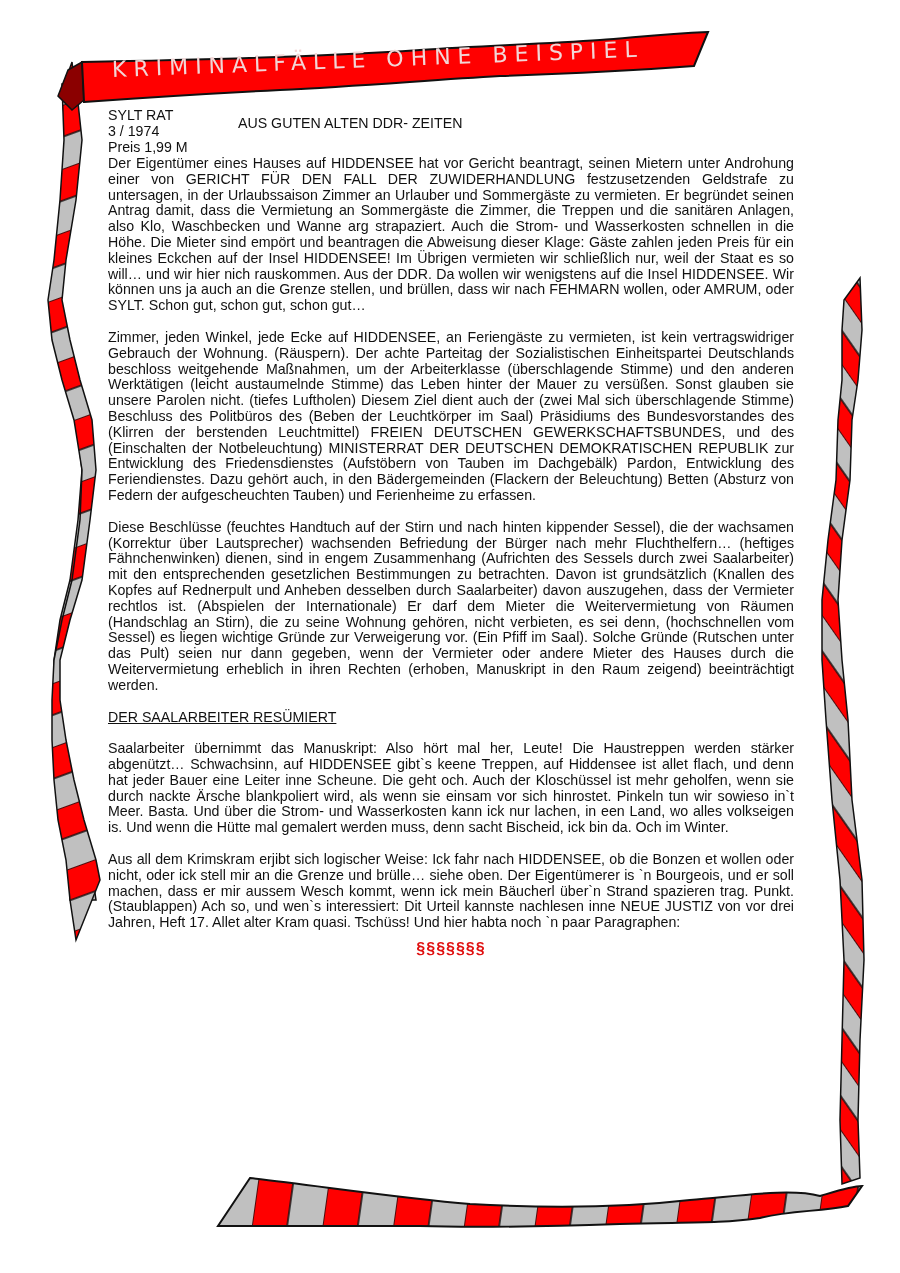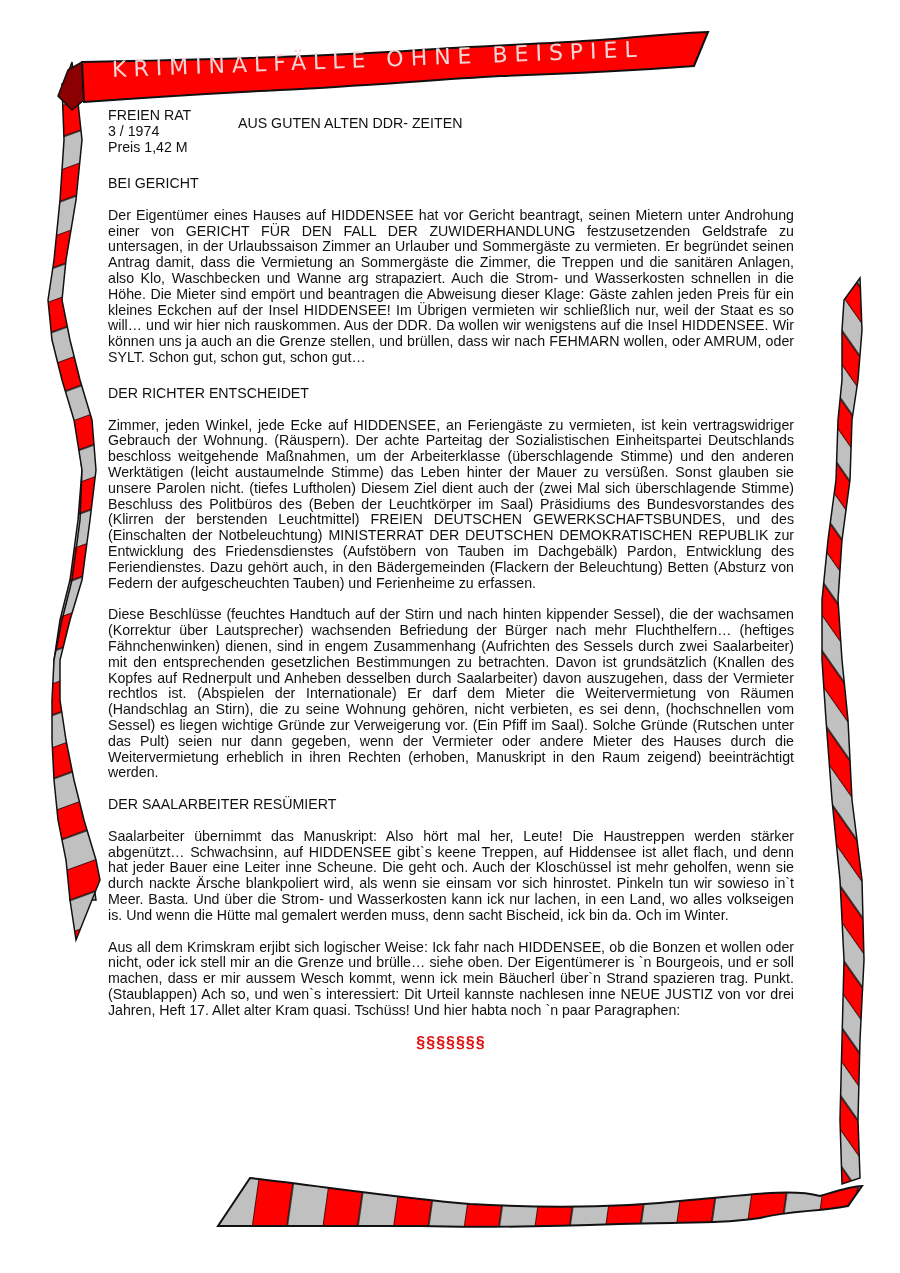--- a/index.html
+++ b/index.html
@@ -19,21 +19,21 @@
     font-size: 14.2px; line-height: 15.8px;
   }
   .meta { position: relative; height: 48px; }
   .meta .mag { position: absolute; left: 0; top: 0; }
   .meta .issue { position: absolute; left: 0; top: 16px; }
   .meta .price { position: absolute; left: 0; top: 32px; }
   .meta .series { position: absolute; left: 130px; top: 8px; }
   .heading { margin: 20px 0 16px 0; }
   .para { text-align: justify; margin: 0 0 16px 0; }
   .para.tight { margin-bottom: 16px; }
-  .para.last { margin-bottom: 16px; }
+  .para.last { margin-bottom: 10px; }
   .paragraph-signs {
     text-align: center; color: #e01010; font-weight: bold; font-size: 16px;
     letter-spacing: 1px; margin-left: 0; width: 686px;
   }
 </style>
 </head>
 <body>
 
 <svg class="deco" viewBox="0 0 900 1273" xmlns="http://www.w3.org/2000/svg">
   <defs>
@@ -67,31 +67,29 @@
 
   <path d="M860,278 L862,330 L858,380 L852,420 L850,480 L842,540 L838,600 L842,660 L848,720 L852,800 L862,880 L864,960 L860,1040 L858,1120 L860,1178 L842,1184 L840,1120 L842,1040 L844,960 L840,880 L832,800 L826,720 L822,660 L822,600 L828,540 L836,480 L838,420 L842,380 L842,330 L844,300 Z" fill="url(#stripesDiag)" stroke="#111" stroke-width="1.5"></path>
 
   <path d="M250,1178 C320,1186 400,1198 470,1204 C540,1208 620,1208 690,1200 C740,1196 790,1188 820,1196 C840,1190 852,1186 862,1186 L848,1206 C820,1212 790,1210 760,1218 C720,1224 680,1222 620,1224 C560,1226 480,1228 420,1226 C340,1226 280,1226 218,1226 Z" fill="url(#stripesBottom)" stroke="#111" stroke-width="2"></path>
 </svg>
 
 <div class="banner-title">KRIMINALFÄLLE OHNE BEISPIEL</div>
 
 <main class="content">
   <div class="meta">
-    <span class="mag">FREIEN RAT</span>
+    <span class="mag">SYLT RAT</span>
     <span class="series">AUS GUTEN ALTEN DDR- ZEITEN</span>
     <span class="issue">3 / 1974</span>
-    <span class="price">Preis 1,42 M</span>
+    <span class="price">Preis 1,99 M</span>
   </div>
 
-  <h2 class="heading" style="font-size:14.2px;font-weight:normal;">BEI GERICHT</h2>
   <p class="para">Der Eigentümer eines Hauses auf HIDDENSEE hat vor Gericht beantragt, seinen Mietern unter Androhung einer von GERICHT FÜR DEN FALL DER ZUWIDERHANDLUNG festzusetzenden Geldstrafe zu untersagen, in der Urlaubssaison Zimmer an Urlauber und Sommergäste zu vermieten. Er begründet seinen Antrag damit, dass die Vermietung an Sommergäste die Zimmer, die Treppen und die sanitären Anlagen, also Klo, Waschbecken und Wanne arg strapaziert. Auch die Strom- und Wasserkosten schnellen in die Höhe. Die Mieter sind empört und beantragen die Abweisung dieser Klage: Gäste zahlen jeden Preis für ein kleines Eckchen auf der Insel HIDDENSEE! Im Übrigen vermieten wir schließlich nur, weil der Staat es so will… und wir hier nich rauskommen. Aus der DDR. Da wollen wir wenigstens auf die Insel HIDDENSEE. Wir können uns ja auch an die Grenze stellen, und brüllen, dass wir nach FEHMARN wollen, oder AMRUM, oder SYLT. Schon gut, schon gut, schon gut…</p>
 
-  <h2 class="heading" style="font-size:14.2px;font-weight:normal;">DER RICHTER ENTSCHEIDET</h2>
   <p class="para">Zimmer, jeden Winkel, jede Ecke auf HIDDENSEE, an Feriengäste zu vermieten, ist kein vertragswidriger Gebrauch der Wohnung. (Räuspern). Der achte Parteitag der Sozialistischen Einheitspartei Deutschlands beschloss weitgehende Maßnahmen, um der Arbeiterklasse (überschlagende Stimme) und den anderen Werktätigen (leicht austaumelnde Stimme) das Leben hinter der Mauer zu versüßen. Sonst glauben sie unsere Parolen nicht. (tiefes Luftholen) Diesem Ziel dient auch der (zwei Mal sich überschlagende Stimme) Beschluss des Politbüros des (Beben der Leuchtkörper im Saal) Präsidiums des Bundesvorstandes des (Klirren der berstenden Leuchtmittel) FREIEN DEUTSCHEN GEWERKSCHAFTSBUNDES, und des (Einschalten der Notbeleuchtung) MINISTERRAT DER DEUTSCHEN DEMOKRATISCHEN REPUBLIK zur Entwicklung des Friedensdienstes (Aufstöbern von Tauben im Dachgebälk) Pardon, Entwicklung des Feriendienstes. Dazu gehört auch, in den Bädergemeinden (Flackern der Beleuchtung) Betten (Absturz von Federn der aufgescheuchten Tauben) und Ferienheime zu erfassen.</p>
   <p class="para">Diese Beschlüsse (feuchtes Handtuch auf der Stirn und nach hinten kippender Sessel), die der wachsamen (Korrektur über Lautsprecher) wachsenden  Befriedung der Bürger nach mehr Fluchthelfern… (heftiges Fähnchenwinken) dienen, sind in engem Zusammenhang (Aufrichten des Sessels durch zwei Saalarbeiter) mit den entsprechenden gesetzlichen Bestimmungen zu betrachten. Davon ist grundsätzlich (Knallen des Kopfes auf Rednerpult und Anheben desselben durch Saalarbeiter) davon auszugehen, dass der Vermieter rechtlos ist. (Abspielen der Internationale) Er darf dem Mieter die Weitervermietung von Räumen (Handschlag an Stirn), die zu seine Wohnung gehören, nicht verbieten, es sei denn, (hochschnellen vom Sessel) es liegen wichtige Gründe zur Verweigerung vor. (Ein Pfiff im Saal). Solche Gründe (Rutschen unter das Pult) seien nur dann gegeben, wenn der Vermieter oder andere Mieter des Hauses durch die Weitervermietung erheblich in ihren Rechten (erhoben, Manuskript in den Raum zeigend) beeinträchtigt werden.</p>
 
-  <h2 class="heading" style="font-size:14.2px;font-weight:normal;margin-top:8px;">DER SAALARBEITER RESÜMIERT</h2>
+  <h2 class="heading" style="font-size:14.2px;font-weight:normal;margin-top:8px;text-decoration:underline;">DER SAALARBEITER RESÜMIERT</h2>
   <p class="para tight">Saalarbeiter übernimmt das Manuskript: Also hört mal her, Leute! Die Haustreppen werden stärker abgenützt… Schwachsinn, auf HIDDENSEE gibt`s keene Treppen, auf Hiddensee ist allet flach, und denn hat jeder Bauer eine Leiter inne Scheune. Die geht och. Auch der Kloschüssel ist mehr geholfen, wenn sie durch nackte Ärsche blankpoliert wird, als wenn sie einsam vor sich hinrostet. Pinkeln tun wir sowieso in`t Meer. Basta. Und über die Strom- und Wasserkosten kann ick nur lachen, in een Land, wo alles volkseigen is. Und wenn die Hütte mal gemalert werden muss, denn sacht Bischeid, ick bin da. Och im Winter.</p>
   <p class="para last">Aus all dem Krimskram erjibt sich logischer Weise: Ick fahr nach HIDDENSEE, ob die Bonzen et wollen oder nicht, oder ick stell mir an die Grenze und brülle… siehe oben. Der Eigentümerer is `n Bourgeois, und er soll machen, dass er mir aussem Wesch kommt, wenn ick mein Bäucherl über`n Strand spazieren trag. Punkt. (Staublappen) Ach so, und wen`s interessiert: Dit Urteil kannste nachlesen inne NEUE JUSTIZ von vor drei Jahren, Heft 17. Allet alter Kram quasi. Tschüss! Und hier habta noch `n paar Paragraphen:</p>
 
   <div class="paragraph-signs">§§§§§§§</div>
 </main>
 
 </body></html>

